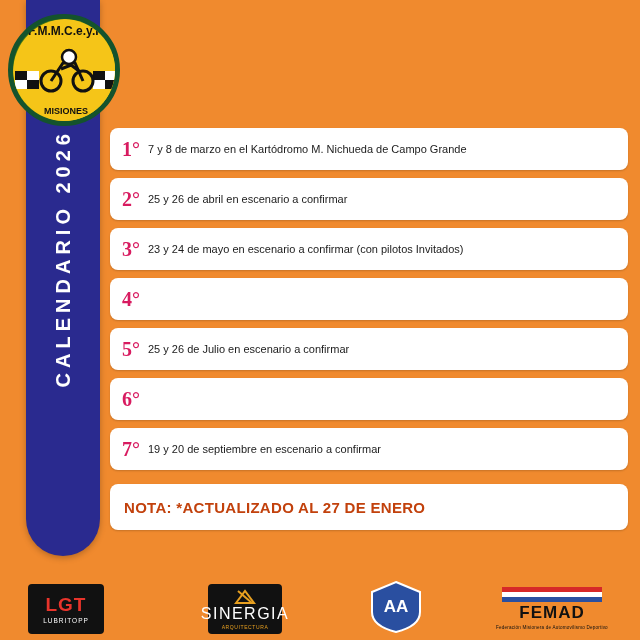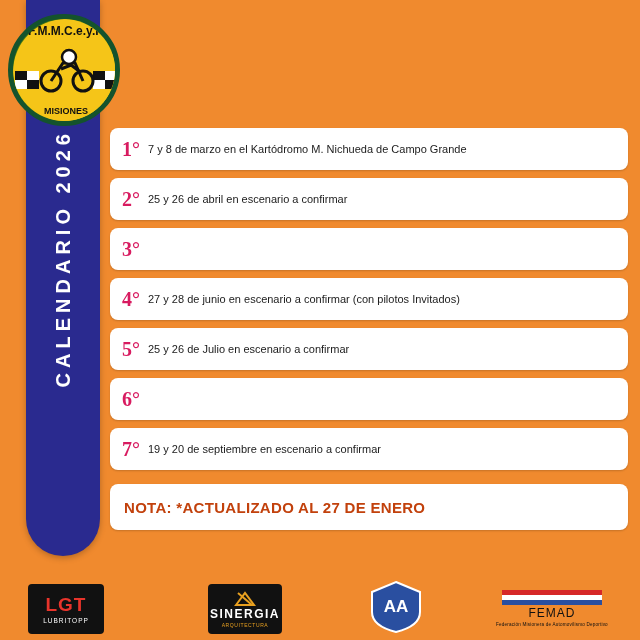--- a/index.html
+++ b/index.html
@@ -132,23 +132,23 @@
     align-items: center;
     justify-content: center;
   }
   .sp1 { left: 28px;  bottom: 6px; width: 76px; height: 50px; background:#111; border-radius:4px; }
   .sp2 { left: 208px; bottom: 6px; width: 74px; height: 50px; background:#111; border-radius:4px; }
   .sp3 { left: 368px; bottom: 6px; width: 56px; height: 54px; }
   .sp4 { left: 492px; bottom: 4px; width: 120px; height: 58px; }
 
   .lgt-top { color:#e8342b; font-size:19px; font-weight:bold; letter-spacing:1px; font-family:"Liberation Sans", sans-serif; }
   .lgt-bot { color:#ffffff; font-size:6.5px; letter-spacing:1px; margin-top:1px; }
-  .sin-top { color:#ffffff; font-size:12px; font-weight:bold; letter-spacing:1.5px;text-align:right; }
+  .sin-top { color:#ffffff; font-size:16px; font-weight:normal; letter-spacing:1.5px;text-align:right; }
   .sin-bot { color:#e8a020; font-size:5px; letter-spacing:0.6px; margin-top:1px; }
-  .femad-t { color:#111; font-size:12px; font-weight:normal; letter-spacing:1px; }
+  .femad-t { color:#111; font-size:17px; font-weight:bold; letter-spacing:1px; }
   .femad-b { color:#111; font-size:4.6px; letter-spacing:0.2px; margin-top:2px; white-space:nowrap;}
   .stack { display:flex; flex-direction:column; align-items:center; justify-content:center; }
 </style>
 </head>
 <body>
 
 <div class="banner">
   <div class="banner-text">
     <span>CALENDARIO 2026</span>
   </div>
@@ -184,24 +184,24 @@
   <div class="row">
     <span class="num">1°</span>
     <span class="txt">7 y 8 de marzo en el Kartódromo M. Nichueda de Campo Grande</span>
   </div>
   <div class="row">
     <span class="num">2°</span>
     <span class="txt">25 y 26 de abril en escenario a confirmar</span>
   </div>
   <div class="row">
     <span class="num">3°</span>
+    <span class="txt">23 y 24 de mayo en escenario a confirmar (con pilotos Invitados)</span>
   </div>
   <div class="row">
     <span class="num">4°</span>
-    <span class="txt">27 y 28 de junio en escenario a confirmar (con pilotos Invitados)</span>
   </div>
   <div class="row">
     <span class="num">5°</span>
     <span class="txt">25 y 26 de Julio en escenario a confirmar</span>
   </div>
   <div class="row">
     <span class="num">6°</span>
   </div>
   <div class="row">
     <span class="num">7°</span>

